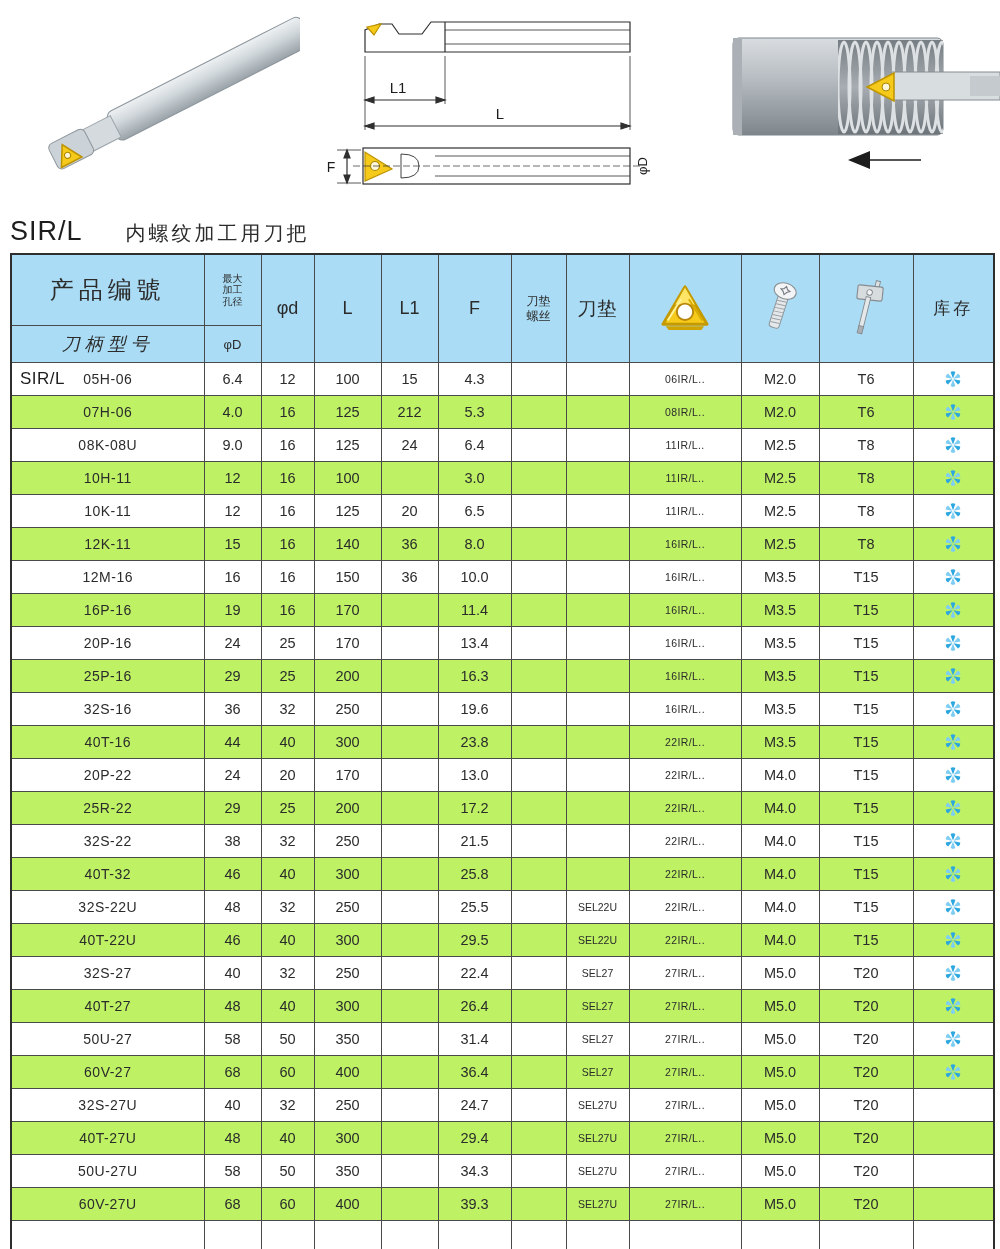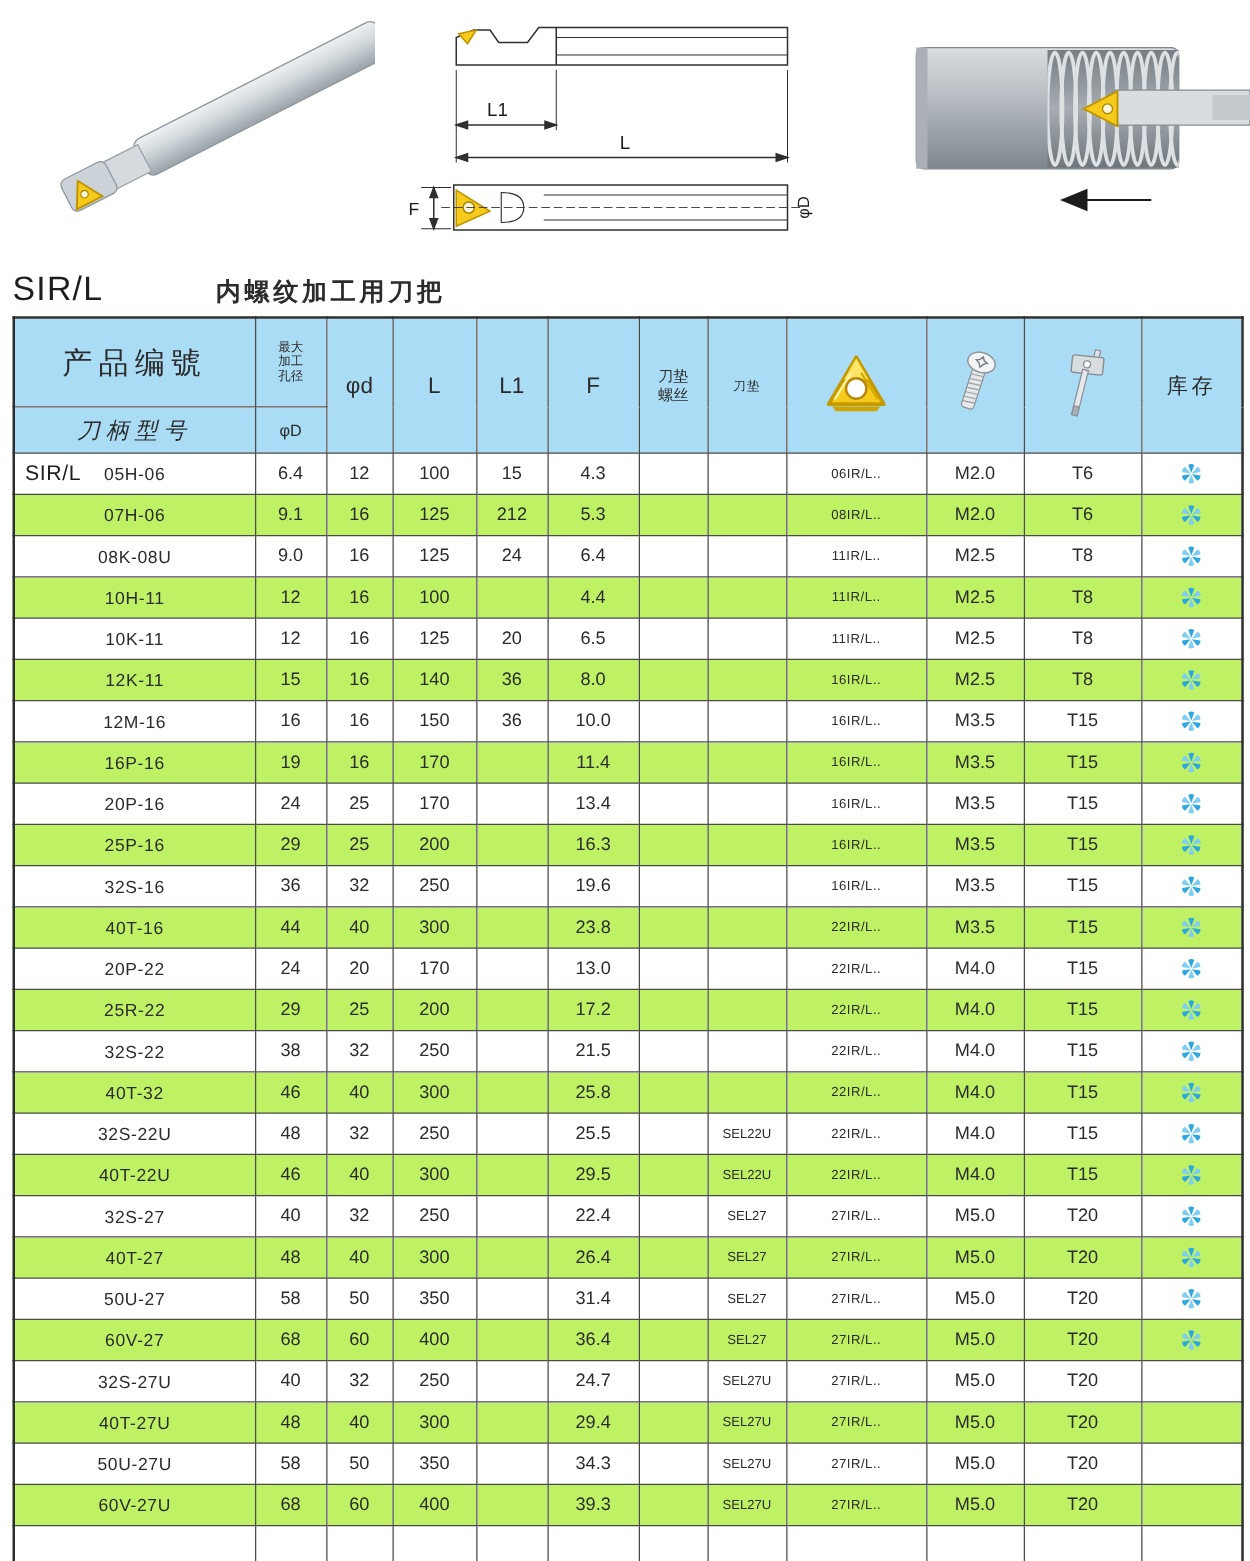--- a/index.html
+++ b/index.html
@@ -9,40 +9,40 @@
     -webkit-font-smoothing:antialiased;
   }
   .figures{position:relative;height:216px;}
   .figures svg{position:absolute;top:0;}
   #fig-tool{left:0;}
   #fig-drawing{left:295px;}
   #fig-workpiece{left:678px;}
 
   .title-row{display:flex;align-items:baseline;margin:0 0 7px 10px;height:30px;}
   .series-title{font-size:27px;letter-spacing:1px;color:#1d1d1d;}
-  .subtitle{font-size:20px;font-weight:700;margin-left:90px;letter-spacing:3px;}
+  .subtitle{font-size:20px;font-weight:400;margin-left:43px;letter-spacing:3px;}
 
   table.spec{
     border-collapse:collapse;table-layout:fixed;
     margin-left:10px;width:983px;border:2px solid #2e2e2e;
   }
   .spec th,.spec td{
     border:1px solid #4a4a4a;text-align:center;vertical-align:middle;
     padding:0;overflow:hidden;white-space:nowrap;
   }
   .spec thead th{background:#aadcf5;font-weight:normal;}
   .spec thead tr.hr1 th{height:46px;}
   .spec thead tr.hr2 th{height:36px;}
   th.h-product{font-size:24px;font-weight:700;letter-spacing:5px;}
   th.h-model{font-size:18px;letter-spacing:5px;font-style:italic;}
   th.h-maxbore{font-size:10px;line-height:1.15;padding:12px 16px;white-space:normal;word-break:break-all;}
   th.h-phiD{font-size:13px;}
   th.h-sym{font-size:18px;}
   th.h-shimscrew{font-size:12px;line-height:1.2;padding:0 14px;white-space:normal;word-break:break-all;margin-left:47px;}
-  th.h-shim{font-size:10px;letter-spacing:1px;}
+  th.h-shim{font-size:19px;letter-spacing:1px;}
   th.h-stock{font-size:17px;letter-spacing:3px;margin-left:20px;}
 
   .spec tbody tr{height:33px;background:#ffffff;}
   .spec tbody tr.cream{background:#bef264;}
   td.cell-model{position:relative;font-size:14px;letter-spacing:0.5px;}
   .series-label{
     position:absolute;left:8px;top:50%;transform:translateY(-50%);
     font-size:17px;letter-spacing:0.5px;color:#1d1d1d;
   }
   td.num{font-size:14.5px;}
@@ -246,21 +246,21 @@
               <path d="M12 11.2 L8.8 2.6 Q12 0.4 15.2 2.6 Z" fill="#2da7e0" transform="rotate(0 12 12)"></path>
               <path d="M12 11.2 L8.8 2.6 Q12 0.4 15.2 2.6 Z" fill="#7ecdf3" transform="rotate(60 12 12)"></path>
               <path d="M12 11.2 L8.8 2.6 Q12 0.4 15.2 2.6 Z" fill="#2da7e0" transform="rotate(120 12 12)"></path>
               <path d="M12 11.2 L8.8 2.6 Q12 0.4 15.2 2.6 Z" fill="#7ecdf3" transform="rotate(180 12 12)"></path>
               <path d="M12 11.2 L8.8 2.6 Q12 0.4 15.2 2.6 Z" fill="#2da7e0" transform="rotate(240 12 12)"></path>
               <path d="M12 11.2 L8.8 2.6 Q12 0.4 15.2 2.6 Z" fill="#7ecdf3" transform="rotate(300 12 12)"></path>
             </svg></span></td>
       </tr>
       <tr class="cream">
         <td class="cell-model"><span>07H-06</span></td>
-        <td class="num">9.1</td>
+        <td class="num">4.0</td>
         <td class="num">16</td>
         <td class="num">125</td>
         <td class="num">212</td>
         <td class="num">5.3</td>
         <td class="small"></td>
         <td class="small"></td>
         <td class="small ref">08IR/L..</td>
         <td class="num">M2.0</td>
         <td class="num">T6</td>
         <td><span class="stock-star"><svg width="18" height="18" viewBox="0 0 24 24">
@@ -292,21 +292,21 @@
               <path d="M12 11.2 L8.8 2.6 Q12 0.4 15.2 2.6 Z" fill="#2da7e0" transform="rotate(240 12 12)"></path>
               <path d="M12 11.2 L8.8 2.6 Q12 0.4 15.2 2.6 Z" fill="#7ecdf3" transform="rotate(300 12 12)"></path>
             </svg></span></td>
       </tr>
       <tr class="cream">
         <td class="cell-model"><span>10H-11</span></td>
         <td class="num">12</td>
         <td class="num">16</td>
         <td class="num">100</td>
         <td class="num"></td>
-        <td class="num">4.4</td>
+        <td class="num">3.0</td>
         <td class="small"></td>
         <td class="small"></td>
         <td class="small ref">11IR/L..</td>
         <td class="num">M2.5</td>
         <td class="num">T8</td>
         <td><span class="stock-star"><svg width="18" height="18" viewBox="0 0 24 24">
               <path d="M12 11.2 L8.8 2.6 Q12 0.4 15.2 2.6 Z" fill="#2da7e0" transform="rotate(0 12 12)"></path>
               <path d="M12 11.2 L8.8 2.6 Q12 0.4 15.2 2.6 Z" fill="#7ecdf3" transform="rotate(60 12 12)"></path>
               <path d="M12 11.2 L8.8 2.6 Q12 0.4 15.2 2.6 Z" fill="#2da7e0" transform="rotate(120 12 12)"></path>
               <path d="M12 11.2 L8.8 2.6 Q12 0.4 15.2 2.6 Z" fill="#7ecdf3" transform="rotate(180 12 12)"></path>

